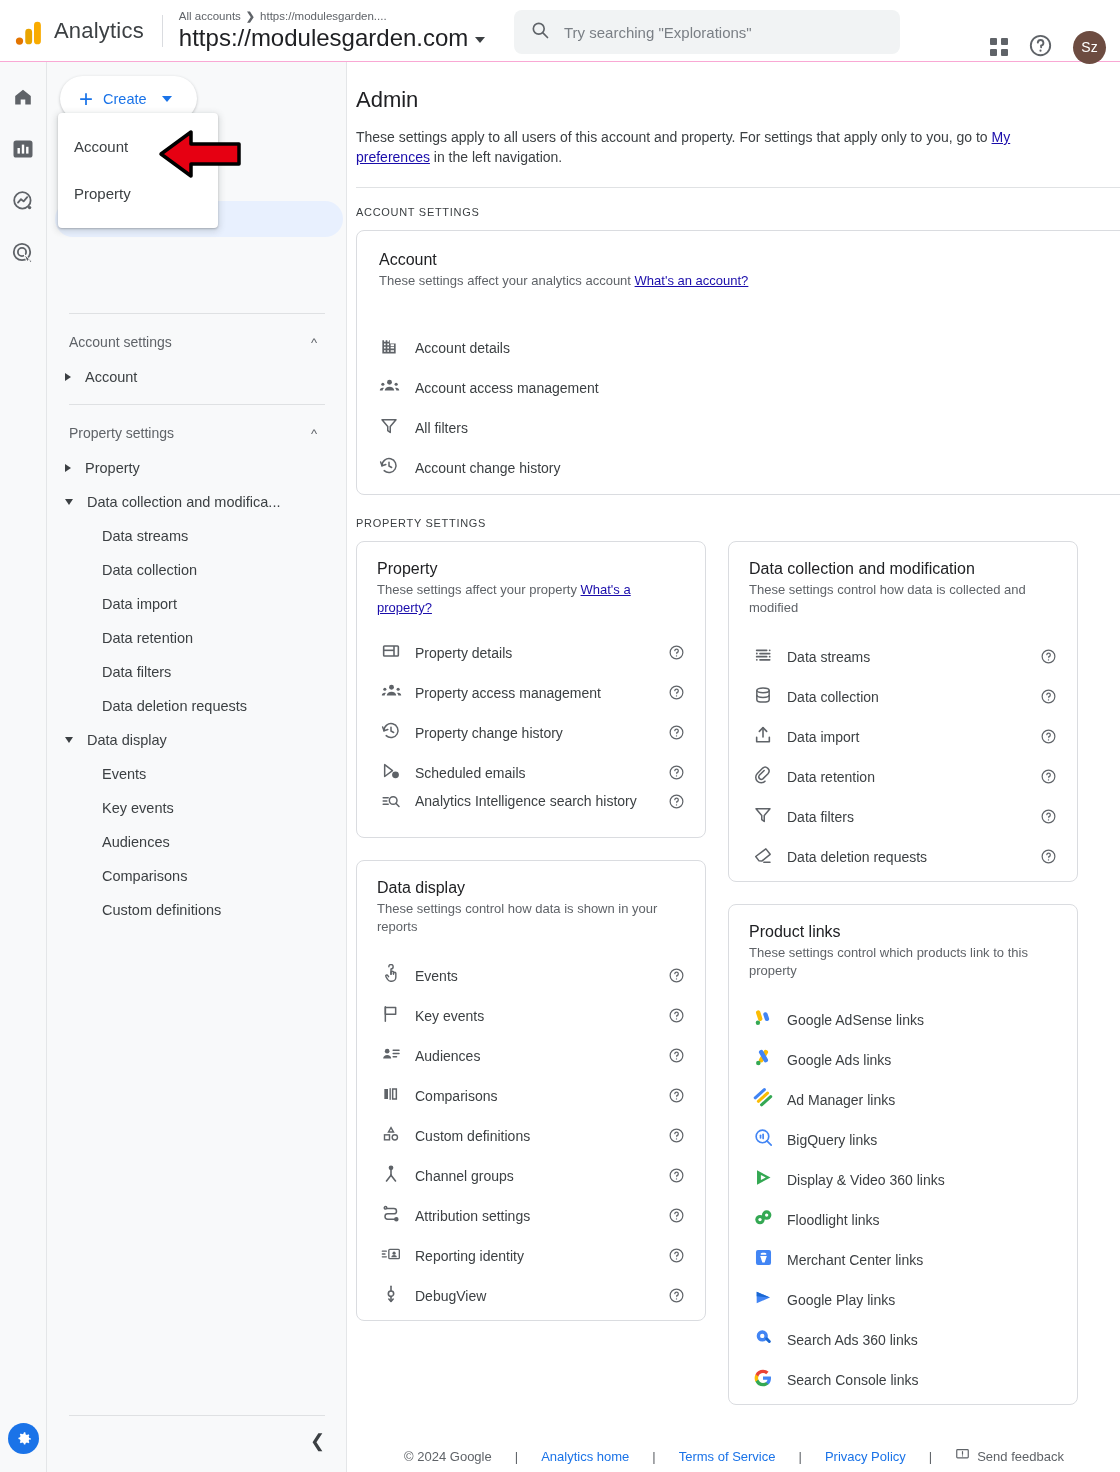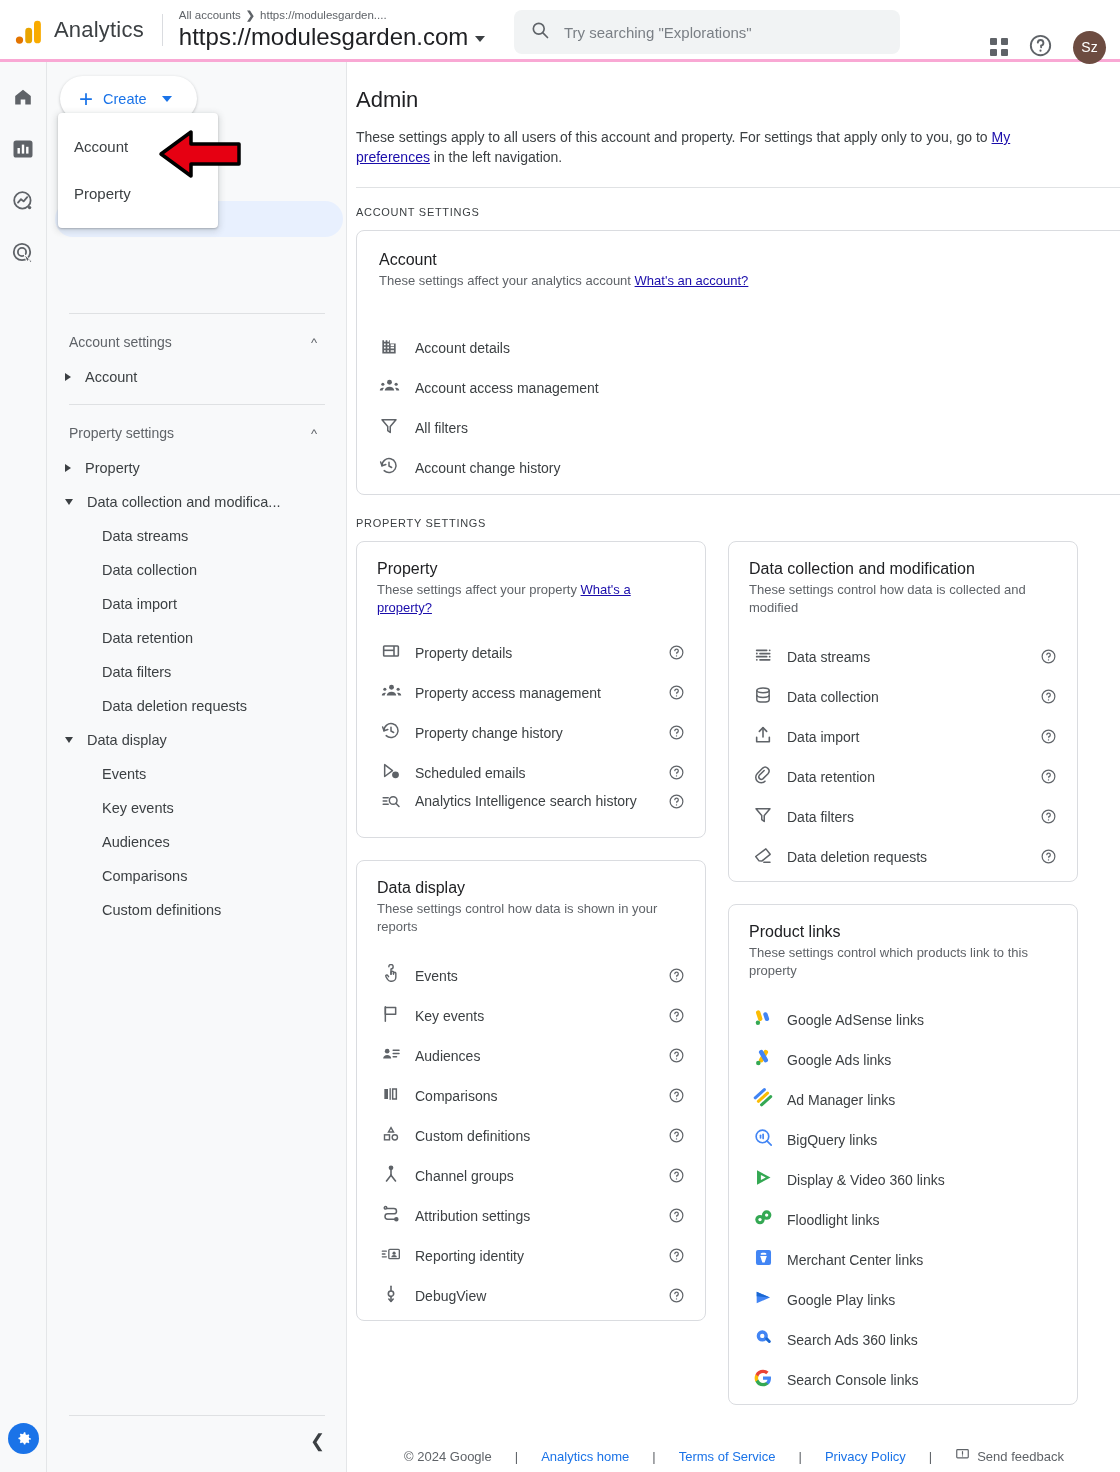--- a/index.html
+++ b/index.html
@@ -9,21 +9,21 @@
     background: #ffffff;
     color: #202124;
     overflow: hidden;
   }
   body { position: relative; }
 
   
   .topbar {
     position: absolute; top: 0; left: 0; width: 1120px; height: 62px;
     background: #fff; display: flex; align-items: center;
-    border-bottom: 3px solid #f9a8d4;
+    border-bottom: 1px solid #f9a8d4;
     z-index: 30;
   }
   .ga-logo { margin-left: 12px; width: 34px; height: 34px; display:flex; align-items:flex-end; justify-content:center; }
   .brand {
     font-size: 22px; color: #3c4043; margin-left: 8px; letter-spacing: .2px;
   }
   .brand-divider { width:1px; height:32px; background:#dadce0; margin:0 16px 0 18px; }
   .acct-block { display:flex; flex-direction:column; justify-content:center; }
   .crumb { font-size: 11.5px; color:#5f6368; display:flex; align-items:center; gap:5px; line-height:15px;}
   .crumb .sep { font-size: 11px; color:#5f6368; font-weight:bold;}

